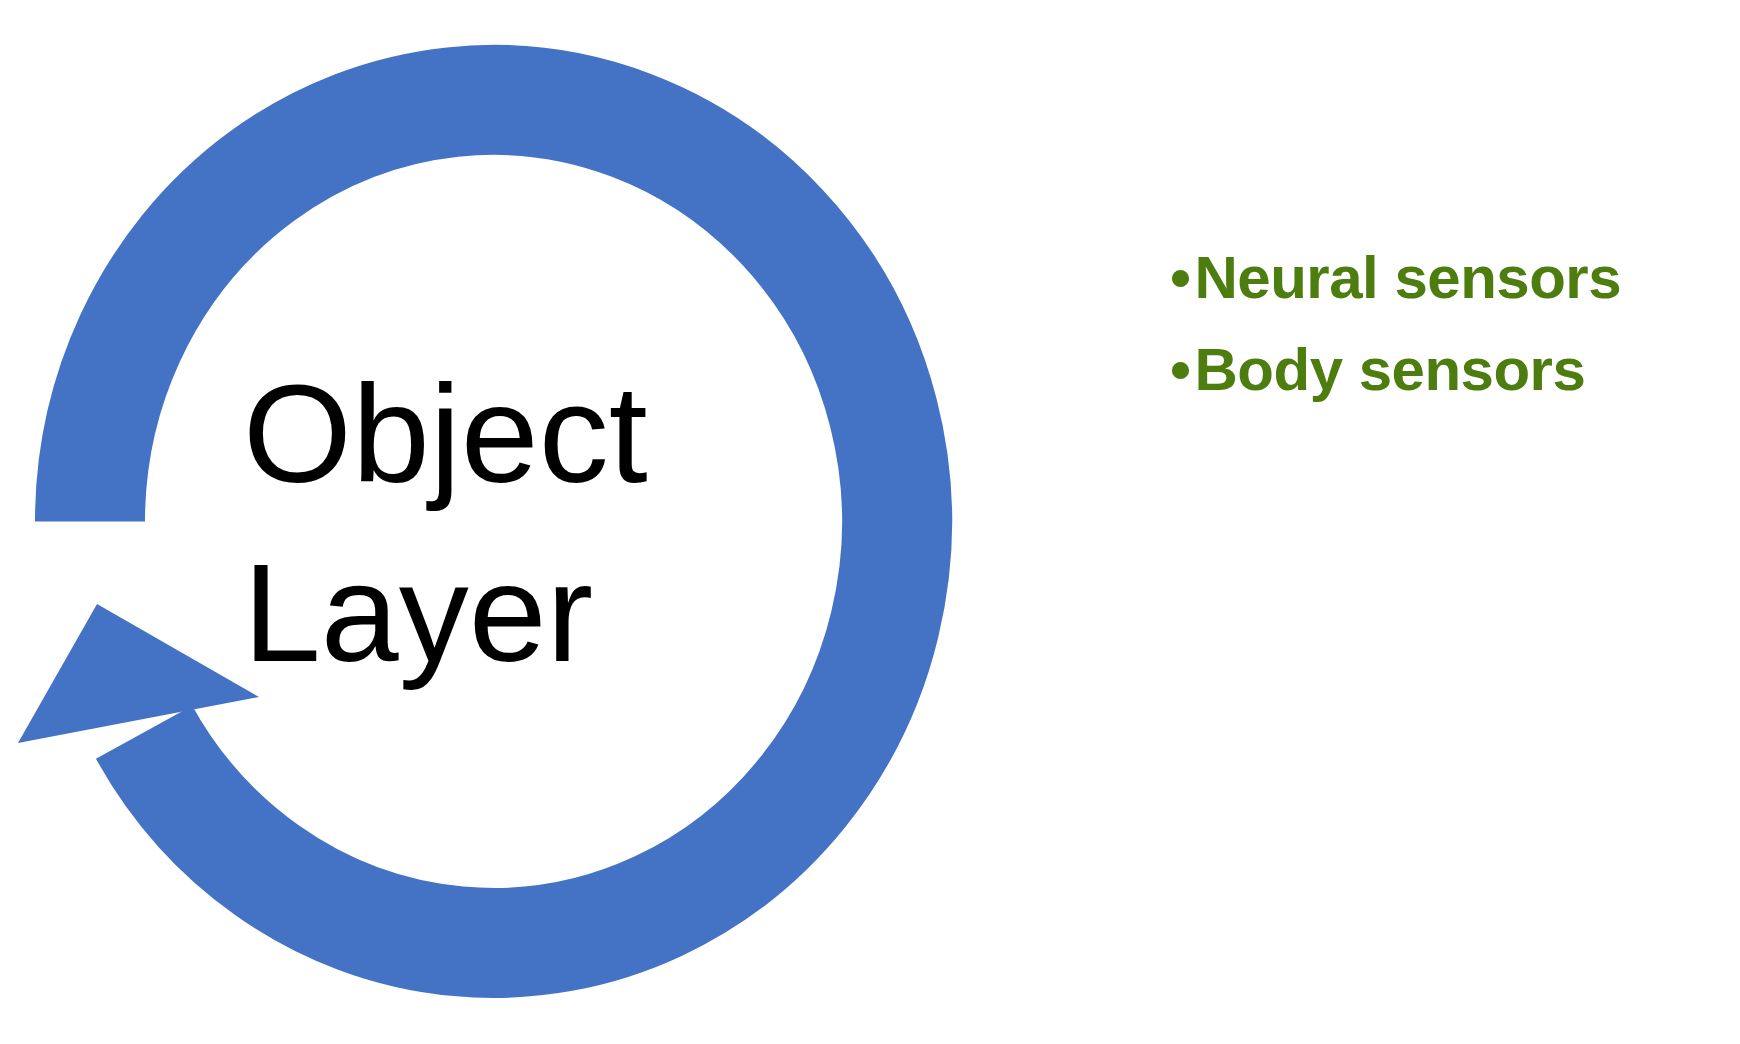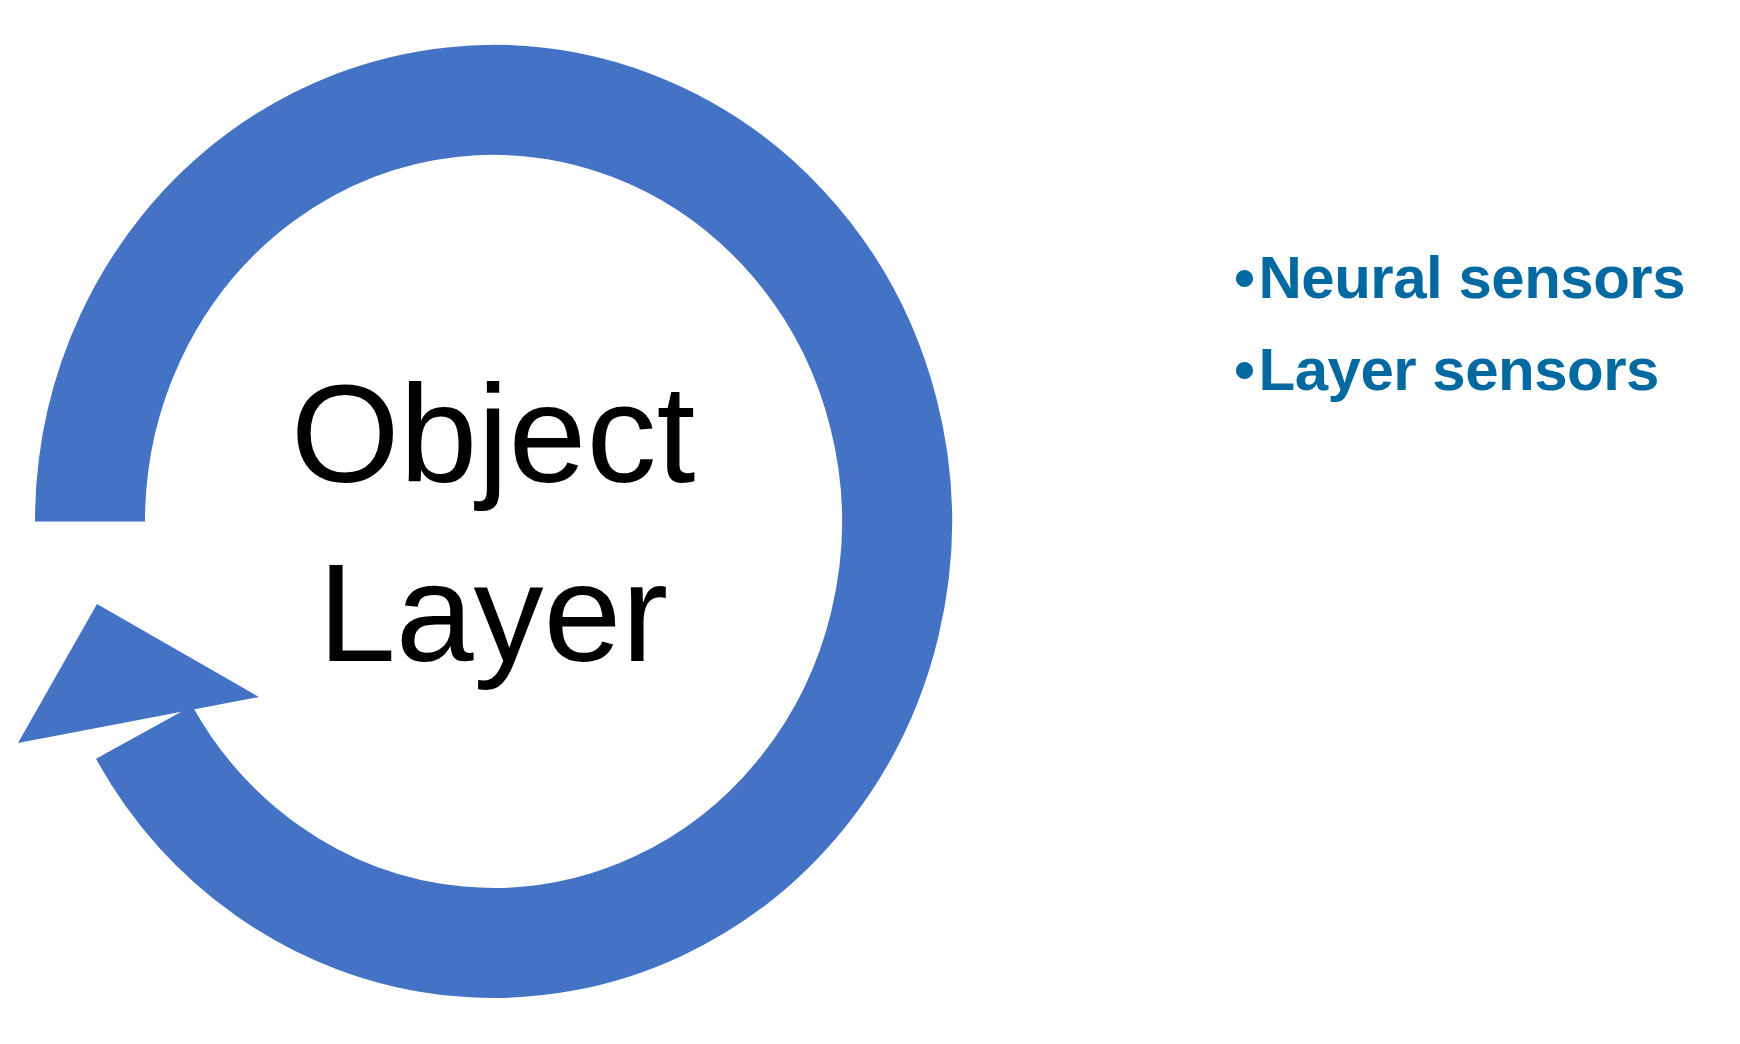--- a/index.html
+++ b/index.html
@@ -20,38 +20,38 @@
     position: absolute;
     left: 0;
     top: 0;
     display: block;
   }
   .circle-label {
     position: absolute;
     left: 243px;
     top: 344px;
     width: 500px;
-    text-align: center;
+    text-align: left;
     font-size: 140px;
     line-height: 1.28;
     font-weight: 400;
     color: #000000;
   }
   .sensor-list {
     position: absolute;
-    left: 1234px;
+    left: 1170px;
     top: 232px;
     margin: 0;
     padding: 0;
     list-style: none;
     font-size: 60px;
     font-weight: bold;
     letter-spacing: -0.5px;
     line-height: 92px;
-    color: #0369a1;
+    color: #4d7c0f;
   }
   .sensor-item {
     display: block;
     white-space: nowrap;
   }
   .bullet {
     display: inline-block;
     margin-right: 4px;
   }
 </style>
@@ -65,17 +65,17 @@
     <polygon points="97,604 18,743 259,697" fill="#4472C4"></polygon>
   </svg>
 
   <div class="circle-label">Object Layer</div>
 
   <ul class="sensor-list">
     <li class="sensor-item">
       <span class="bullet">•</span><span>Neural sensors</span>
     </li>
     <li class="sensor-item">
-      <span class="bullet">•</span><span>Layer sensors</span>
+      <span class="bullet">•</span><span>Body sensors</span>
     </li>
   </ul>
 
 </div>
 
 </body></html>

